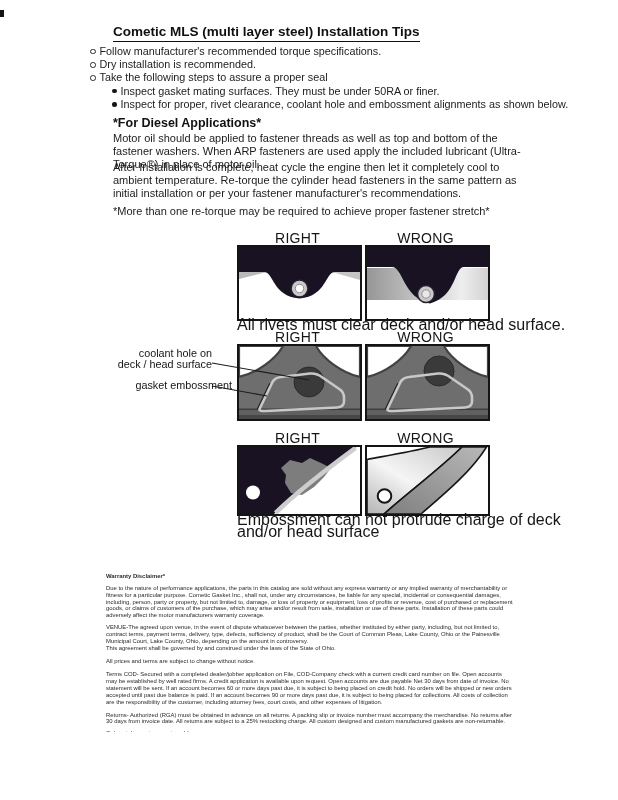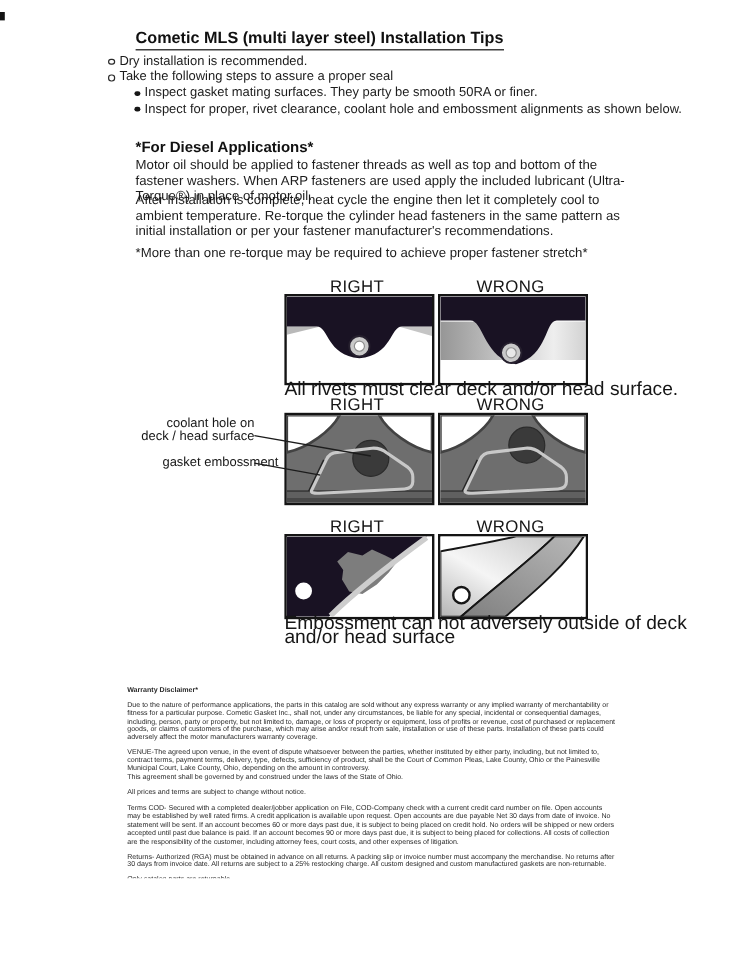--- a/index.html
+++ b/index.html
@@ -50,29 +50,33 @@
 
 <div id="page">
 
   <div id="edge-mark" class="abs"></div>
 
   <div id="title" class="abs">Cometic MLS (multi layer steel) Installation Tips</div>
 
   <div id="bullets" class="abs">
     <div class="brow">
       <span class="o-marker"></span>
+      <span>Follow manufacturer's recommended torque specifications.</span>
+    </div>
+    <div class="brow">
+      <span class="o-marker"></span>
       <span>Dry installation is recommended.</span>
     </div>
     <div class="brow">
       <span class="o-marker"></span>
       <span>Take the following steps to assure a proper seal</span>
     </div>
     <div class="brow sub">
       <span class="f-marker"></span>
-      <span>Inspect gasket mating surfaces.  They party be smooth 50RA or finer.</span>
+      <span>Inspect gasket mating surfaces.  They must be under 50RA or finer.</span>
     </div>
     <div class="brow sub">
       <span class="f-marker"></span>
       <span>Inspect for proper, rivet clearance, coolant hole and embossment alignments as shown below.</span>
     </div>
   </div>
 
   <div id="diesel-p1" class="abs para">Motor oil should be applied to fastener threads as well as top and bottom of the fastener washers. When ARP fasteners are used apply the included lubricant (Ultra-Torque®) in place of motor oil.</div>
   <div id="diesel-heading" class="abs">*For Diesel Applications*</div>
   <div id="diesel-p2" class="abs para">After Installation is complete, heat cycle the engine then let it completely cool to ambient temperature. Re-torque the cylinder head fasteners in the same pattern as initial installation or per your fastener manufacturer's recommendations.</div>
@@ -174,21 +178,21 @@
           <stop offset="0" stop-color="#7f7f7f"></stop>
             <stop offset="1" stop-color="#b8b8b8"></stop>
         </linearGradient>
       </defs>
       <rect width="121" height="67" fill="#ffffff"></rect>
       <path d="M0 12.5 C24 8 47 4 63 0 H95 C75 20 43 44 17 67 H0 Z" fill="url(#g3a)" stroke="#161616" stroke-width="1.6"></path>
       <path d="M95 0 H119.5 C104 25 76 48 54 67 H17 C43 44 75 20 95 0 Z" fill="url(#g3b)" stroke="#161616" stroke-width="1.6"></path>
       <circle cx="17.5" cy="49" r="6.8" fill="#ffffff" stroke="#161616" stroke-width="2"></circle>
     </svg>
   </div>
-  <div class="abs caption" style="left:237px;top:514px;">Embossment can not adversely outside of deck</div>
+  <div class="abs caption" style="left:237px;top:514px;">Embossment can not protrude charge of deck</div>
   <div class="abs caption" style="left:237px;top:526px;">and/or head surface</div>
 
   <div id="legal" class="abs">
     <div class="lh">Warranty Disclaimer*</div>
     <div class="lp">Due to the nature of performance applications, the parts in this catalog are sold without any express warranty or any implied warranty of merchantability or fitness for a particular purpose.  Cometic Gasket Inc., shall not, under any circumstances, be liable for any special, incidental or consequential damages, including, person, party or property, but not limited to, damage, or loss of property or equipment, loss of profits or revenue, cost of purchased or replacement goods, or claims of customers of the purchase, which may arise and/or result from sale, installation or use of these parts.  Installation of these parts could adversely affect the motor manufacturers warranty coverage.</div>
     <div class="nogap">VENUE-The agreed upon venue, in the event of dispute whatsoever between the parties, whether instituted by either party, including, but not limited to, contract terms, payment terms, delivery, type, defects, sufficiency of product, shall be the Court of Common Pleas, Lake County, Ohio or the Painesville Municipal Court, Lake County, Ohio, depending on the amount in controversy.</div>
     <div class="lp mb7">This agreement shall be governed by and construed under the laws of the State of Ohio.</div>
     <div class="lp mb6">All prices and terms are subject to change without notice.</div>
     <div class="lp mb6">Terms COD- Secured with a completed dealer/jobber application on File, COD-Company check with a current credit card number on file.  Open accounts may be established by well rated firms.  A credit application is available upon request.  Open accounts are due payable Net 30 days from date of invoice.  No statement will be sent.  If an account becomes 60 or more days past due, it is subject to being placed on credit hold.  No orders will be shipped or new orders accepted until past due balance is paid.  If an account becomes 90 or more days past due, it is subject to being placed for collections.  All costs of collection are the responsibility of the customer, including attorney fees, court costs, and other expenses of litigation.</div>
     <div class="lp">Returns- Authorized (RGA) must be obtained in advance on all returns.  A packing slip or invoice number must accompany the merchandise.  No returns after 30 days from invoice date.  All returns are subject to a 25% restocking charge.  All custom designed and custom manufactured gaskets are non-returnable.</div>

